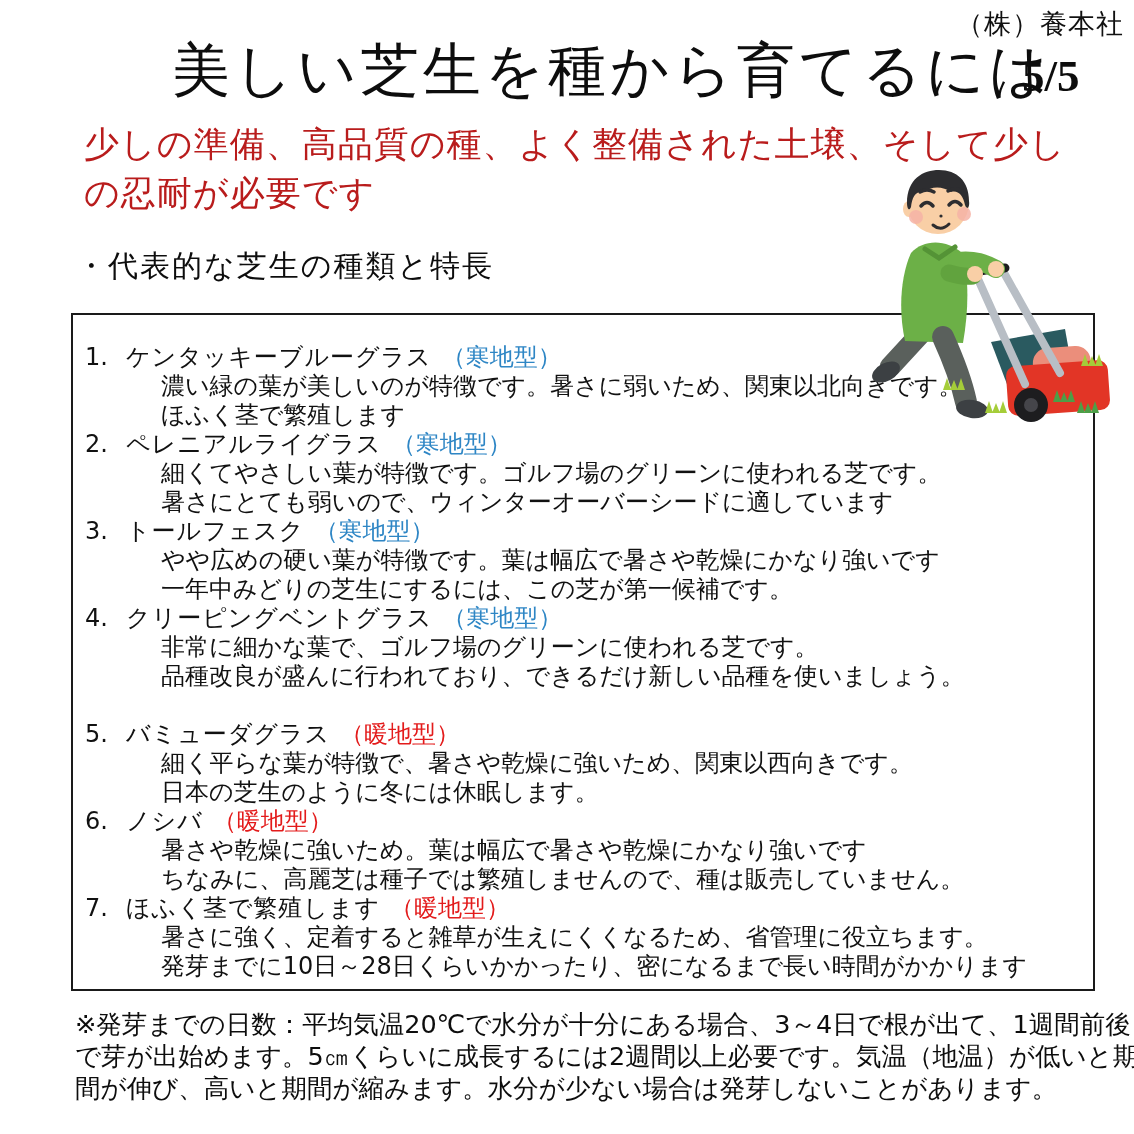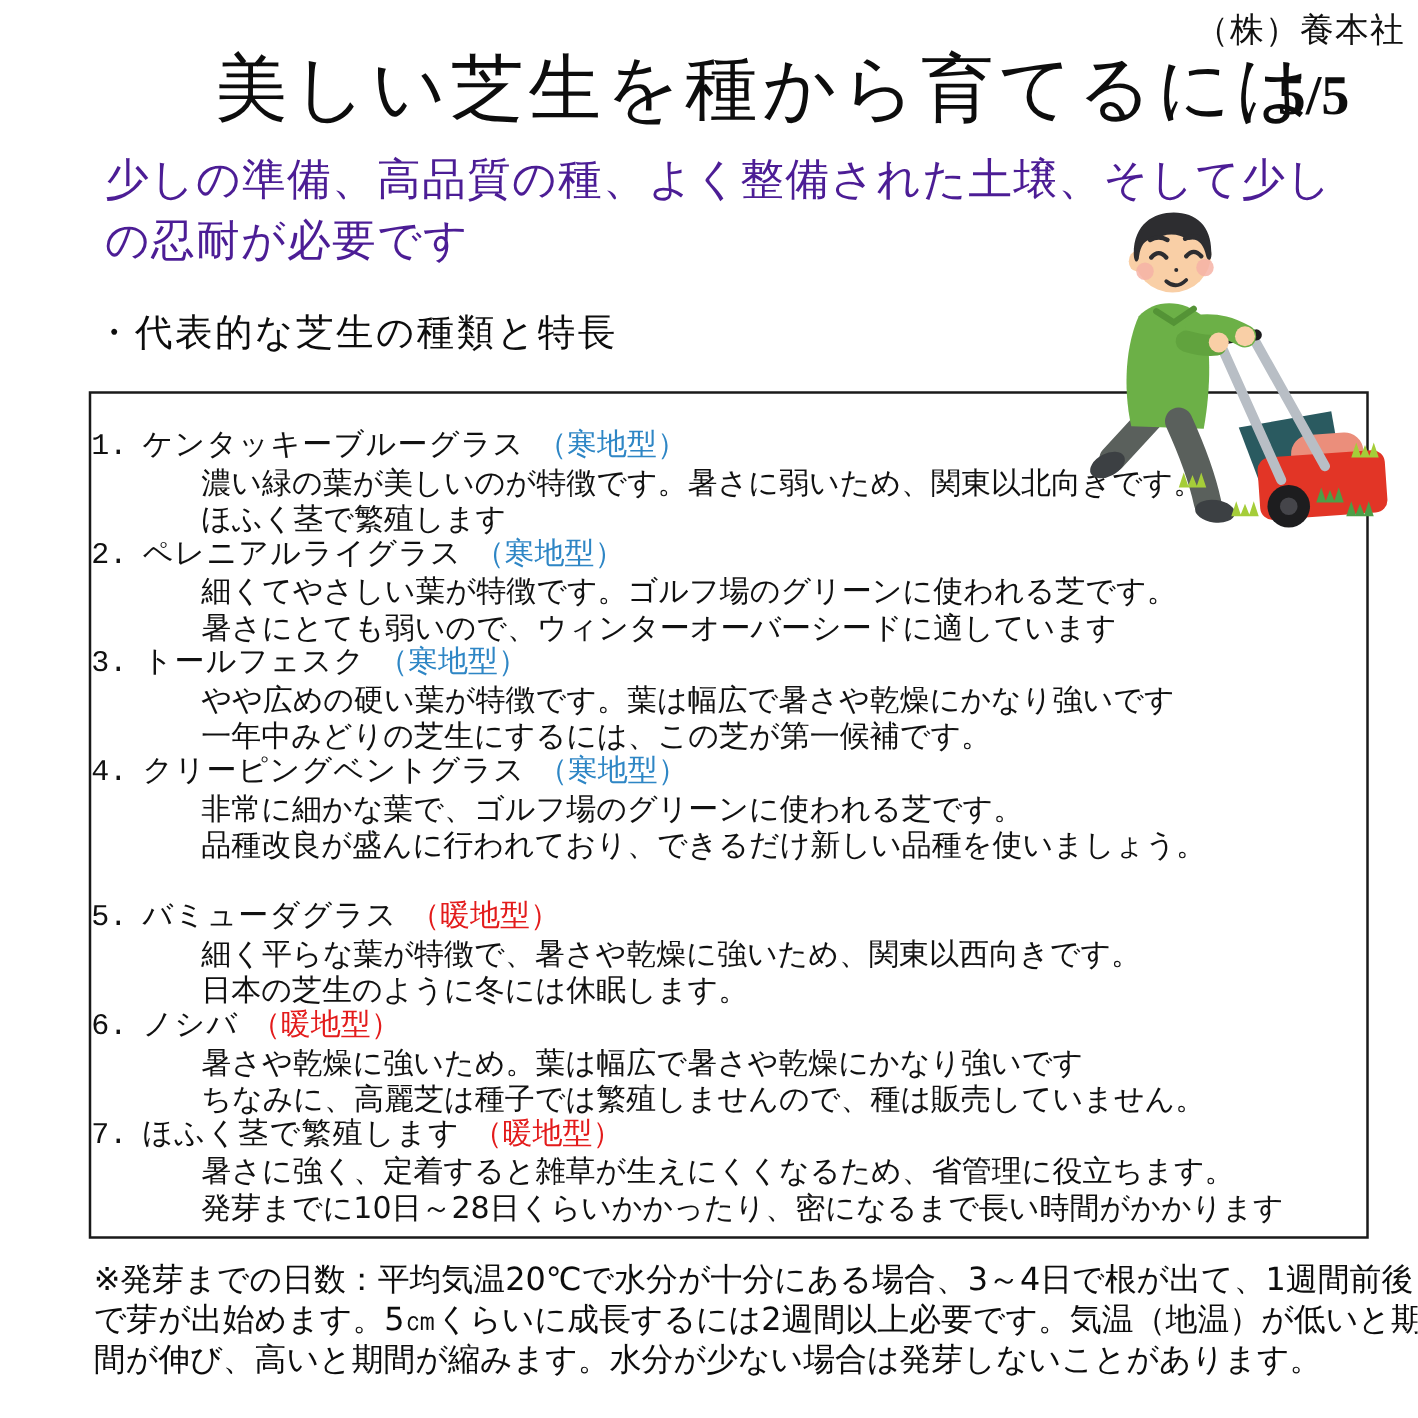--- a/index.html
+++ b/index.html
@@ -17,39 +17,39 @@
     font-family:"DejaVu Serif","Liberation Serif",serif;
     font-size:58px; font-weight:normal; letter-spacing:4px; color:#0d0d0d;
   }
   .page-num {
     position:absolute; top:50px; left:1022px;
     font-size:45px; font-weight:bold; color:#0d0d0d;font-family:Liberation Serif, serif;
   }
   .subtitle {
     position:absolute; top:120px; left:84px;
     font-family:"DejaVu Serif","Liberation Serif",serif;
-    font-size:35px; line-height:49px; letter-spacing:1px; color:#4c1d95;
+    font-size:35px; line-height:49px; letter-spacing:1px; color:#b91c1c;
     white-space:nowrap;
   }
   .section-heading {
     position:absolute; top:246px; left:76px;
     font-family:Liberation Mono, monospace;
     font-size:30px; letter-spacing:2px; color:#0d0d0d;
   }
 
   
   .list-box {
     position:absolute; left:71px; top:313px;
     width:1024px; height:678px;
     border:2px solid #1a1a1a;
     padding-top:28px;
     background:#fff;
   }
   .g-item { font-size:24px; line-height:29px; }
-  .g-head { white-space:nowrap;font-family:Liberation Mono, monospace; }
+  .g-head { padding-left:12px; white-space:nowrap; }
   .g-num { display:inline-block; width:41px; }
   .g-name { letter-spacing:1px; }
   .g-type { margin-left:10px; }
   .g-type.cool { color:var(--cool-color,#2e86c5); }
   .g-type.warm { color:var(--warm-color,#e31b1b); }
   .g-desc { padding-left:88px; white-space:nowrap; }
   .g-spacer { height:29px; }
 
   
   .footnote {

